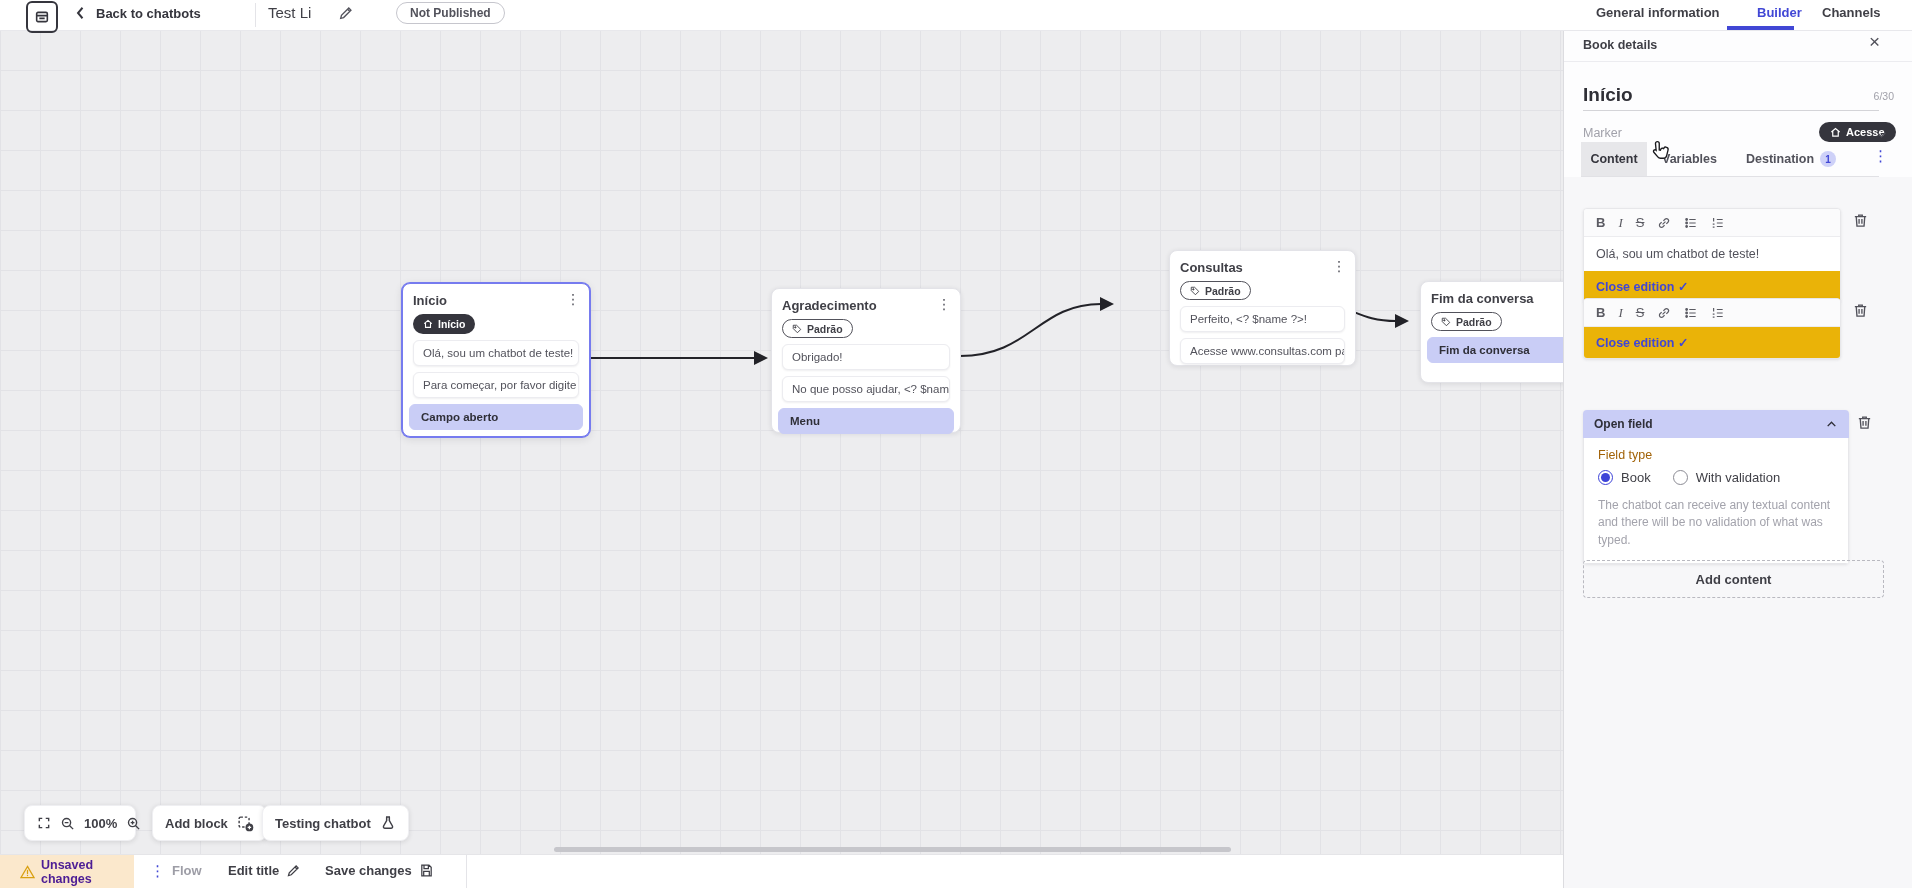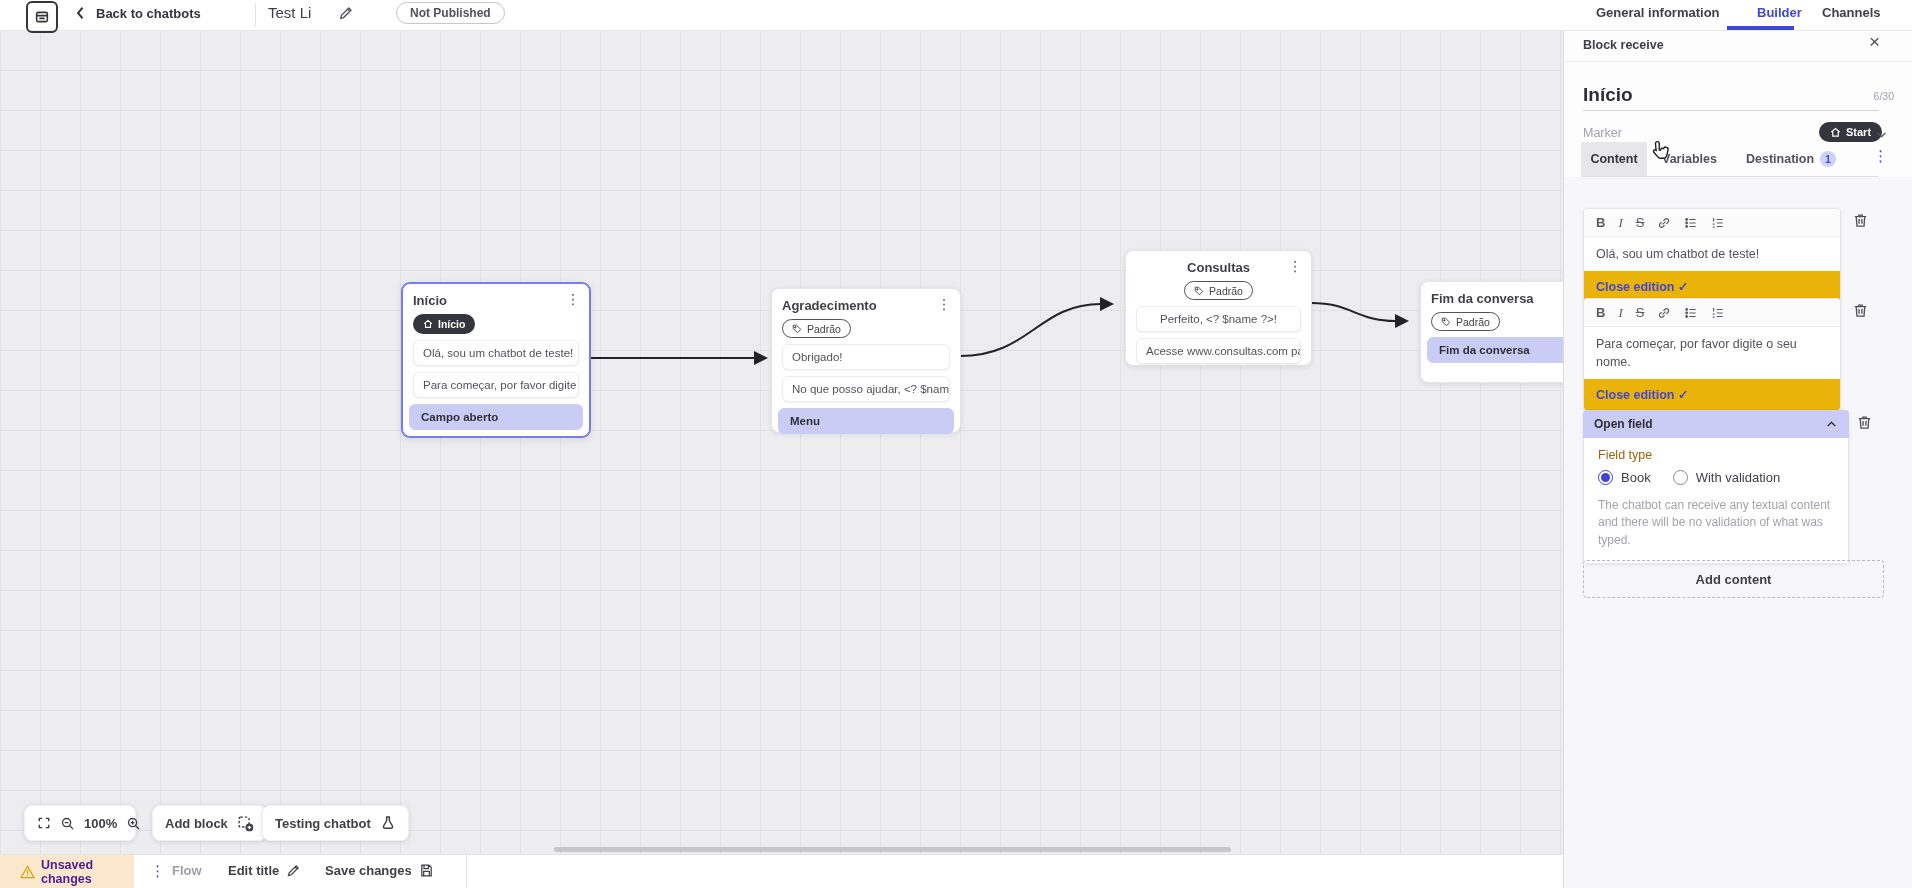--- a/index.html
+++ b/index.html
@@ -33,21 +33,21 @@
           background-size:40px 40px;}
   .connectors{position:absolute;left:0;top:0;}
   .fblock{position:absolute;background:#fff;border:1px solid #e3e3e8;border-radius:8px;
           box-shadow:0 1px 5px rgba(30,30,40,.10);padding:9px 10px 8px;box-sizing:border-box;}
   .fblock.selected{border:1px solid #767bef;box-shadow:0 0 0 1px #767bef,0 2px 8px rgba(30,30,40,.12);}
   .fb-title{font-size:13px;font-weight:700;color:#3f3f46;}
   .fb-dots{position:absolute;top:8px;right:9px;font-size:14px;color:#52525b;line-height:1;}
   .pill-dark{display:inline-flex;align-items:center;gap:5px;background:#35353d;color:#fff;
              border-radius:999px;font-size:10.5px;font-weight:700;padding:4px 10px;margin-top:6px;}
   .pill-outline{display:inline-flex;align-items:center;gap:5px;background:#fff;color:#3f3f46;
-             border:1.3px solid #52525b;border-radius:999px;font-size:10.5px;font-weight:400;
+             border:1.3px solid #52525b;border-radius:999px;font-size:10.5px;font-weight:700;
              padding:2.5px 9px;margin-top:6px;}
   .fitem{background:#fff;border:1px solid #ececf0;border-radius:6px;box-shadow:0 1px 2px rgba(30,30,40,.07);
          font-size:11.5px;color:#52525b;padding:6px 9px;margin-top:6px;white-space:nowrap;overflow:hidden;}
   .fitem.hl{background:#c9cdf6;border-color:#c9cdf6;color:#2f2f38;font-weight:700;
             box-shadow:none;margin-left:-4px;margin-right:-4px;padding-left:11px;}
 
   
   .tool-card{position:absolute;top:775px;height:36px;background:#fff;border:1px solid #efeff2;border-radius:8px;
              box-shadow:0 1px 5px rgba(30,30,40,.13);display:flex;align-items:center;gap:9px;
              padding:0 12px;box-sizing:border-box;font-size:13px;font-weight:700;color:#3f3f46;}
@@ -183,21 +183,21 @@
             <path d="M3 3 h8 l10 10 -8 8 L3 11 Z"></path>
             <circle cx="8" cy="8" r="1.6" fill="#3f3f46"></circle>
           </svg>
         <span>Padrão</span>
       </div>
       <div class="fitem">Obrigado!</div>
       <div class="fitem">No que posso ajudar, &lt;? $name ...</div>
       <div class="fitem hl">Menu</div>
     </div>
 
-    <div class="fblock" style="left:1125px;top:220px;width:187px;height:116px;text-align:center;">
+    <div class="fblock" style="left:1169px;top:220px;width:187px;height:116px;">
       <div class="fb-title">Consultas</div>
       <div class="fb-dots">⋮</div>
       <div class="pill-outline">
         <svg class="ic" width="10" height="10" viewBox="0 0 24 24" fill="none" stroke="#3f3f46" stroke-width="2.2">
             <path d="M3 3 h8 l10 10 -8 8 L3 11 Z"></path>
             <circle cx="8" cy="8" r="1.6" fill="#3f3f46"></circle>
           </svg>
         <span>Padrão</span>
       </div>
       <div class="fitem">Perfeito, &lt;? $name ?&gt;!</div>
@@ -253,34 +253,34 @@
             <path d="M9 3 h6 M10 3 v5.5 L5.4 16.5 A2.4 2.4 0 0 0 7.6 20 h8.8 a2.4 2.4 0 0 0 2.2-3.5 L14 8.5 V3"></path>
           </svg>
       </span>
     </div>
     <div class="hscroll"></div>
   </div>
 
   <div class="panel">
     <div class="panel-body-bg"></div>
 
-    <div class="p-abs p-header">Block receive</div>
+    <div class="p-abs p-header">Book details</div>
     <div class="p-abs p-close">×</div>
     <div class="p-abs p-hline"></div>
 
     <div class="p-abs p-title">Início</div>
     <div class="p-abs p-counter">6/30</div>
     <div class="p-abs p-title-line"></div>
 
     <div class="p-abs p-marker-label">Marker</div>
     <div class="p-abs p-start-pill">
       <svg class="ic" width="11" height="11" viewBox="0 0 24 24" fill="none" stroke="#fff" stroke-width="2.6">
           <path d="M3 11 L12 3.5 L21 11 M6 9.5 V20 H18 V9.5"></path>
         </svg>
-      <span>Start</span>
+      <span>Acesse</span>
     </div>
     <span class="p-abs p-start-chev ic">
       <svg width="13" height="13" viewBox="0 0 24 24" fill="none" stroke="#52525b" stroke-width="2.6">
           <path d="M5 9 L12 16 L19 9"></path>
         </svg>
     </span>
 
     <div class="p-abs p-tab active" style="left:17px;width:66px;justify-content:center;">Content</div>
     <div class="p-abs p-tab" style="left:88px;">Variables</div>
     <div class="p-abs p-tab" style="left:172px;">
@@ -349,21 +349,20 @@
               <circle cx="4.5" cy="18" r="1.4" fill="#5b5b63"></circle>
               <path d="M9 6 h11 M9 12 h11 M9 18 h11"></path>
             </svg>
         </span>
         <span class="ic">
           <svg width="14" height="14" viewBox="0 0 24 24" fill="none" stroke="#5b5b63" stroke-width="2">
               <path d="M3.5 4.5 h2 M4.5 4.5 v4 M3.5 8.5 h2 M3 14 h3 M3 19 h3 M10 6 h10 M10 12 h10 M10 18 h10"></path>
             </svg>
         </span>
       </div>
-      <div class="ed-body">Para começar, por favor digite o seu nome.</div>
       <div class="ed-footer">
         <span>Close edition</span>
         <span> ✓</span>
       </div>
     </div>
     <span class="p-abs trash-btn ic" style="left:288px;top:272px;">
       <svg width="17" height="17" viewBox="0 0 24 24" fill="none" stroke="#52525b" stroke-width="1.9">
           <path d="M4 6.5 h16 M9.5 6.5 V4.5 h5 v2 M6 6.5 l1 13.5 h10 l1-13.5 M10 10 v6.5 M14 10 v6.5"></path>
         </svg>
     </span>

